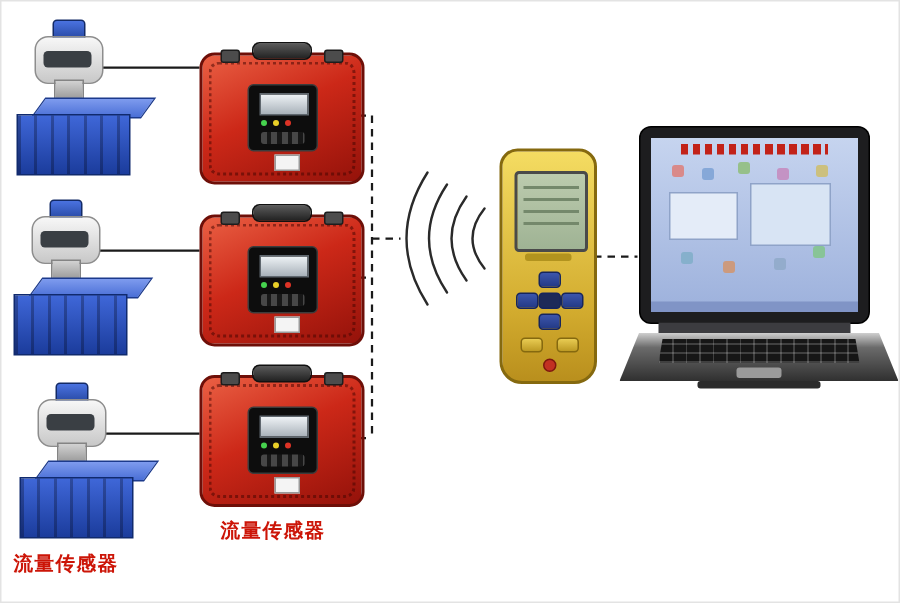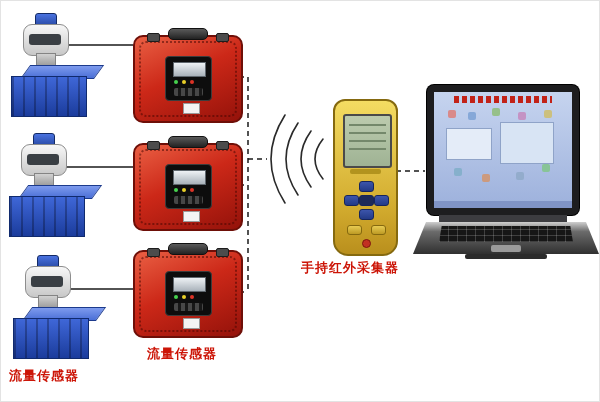--- a/index.html
+++ b/index.html
@@ -225,16 +225,15 @@
     </div>
     <div class="lp-hinge"></div>
     <div class="lp-base">
       <div class="lp-keys"></div>
       <div class="lp-touchpad"></div>
     </div>
     <div class="lp-stand"></div>
   </div>
 
   <div class="label monitor-label">流量传感器</div>
-  <div class="label handheld-label">手持红外采集器</div>
   <div class="label flow-label">流量传感器</div>
 
 </div>
 
 </body></html>

